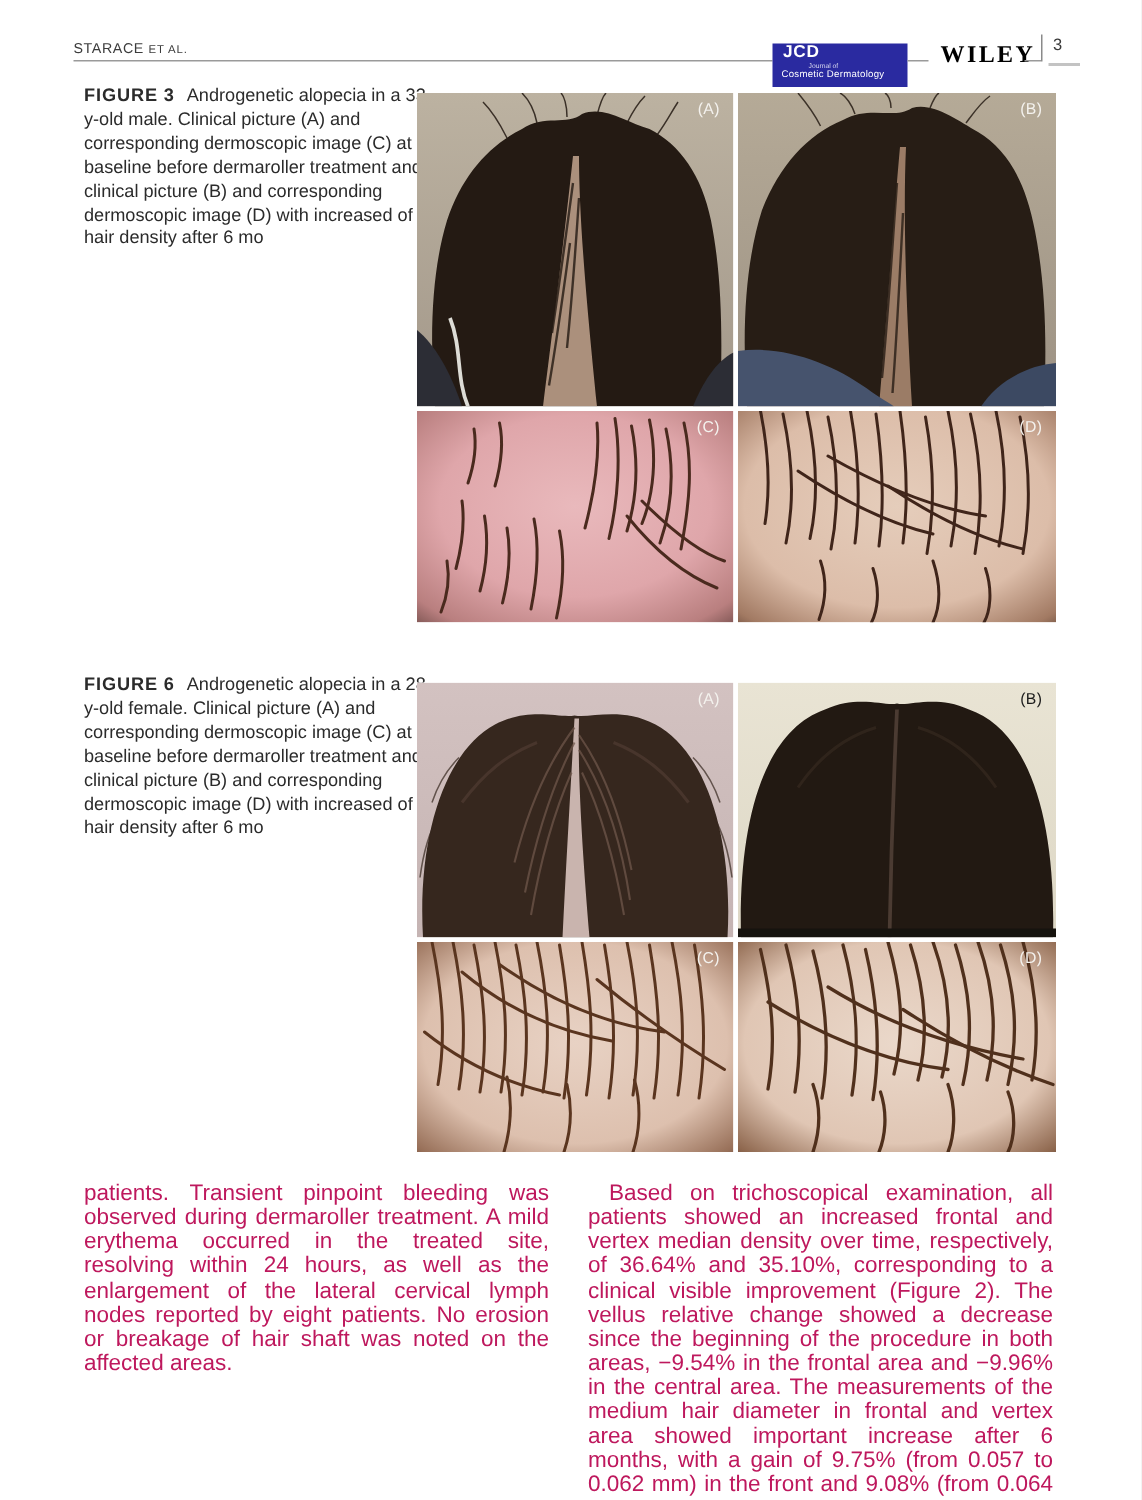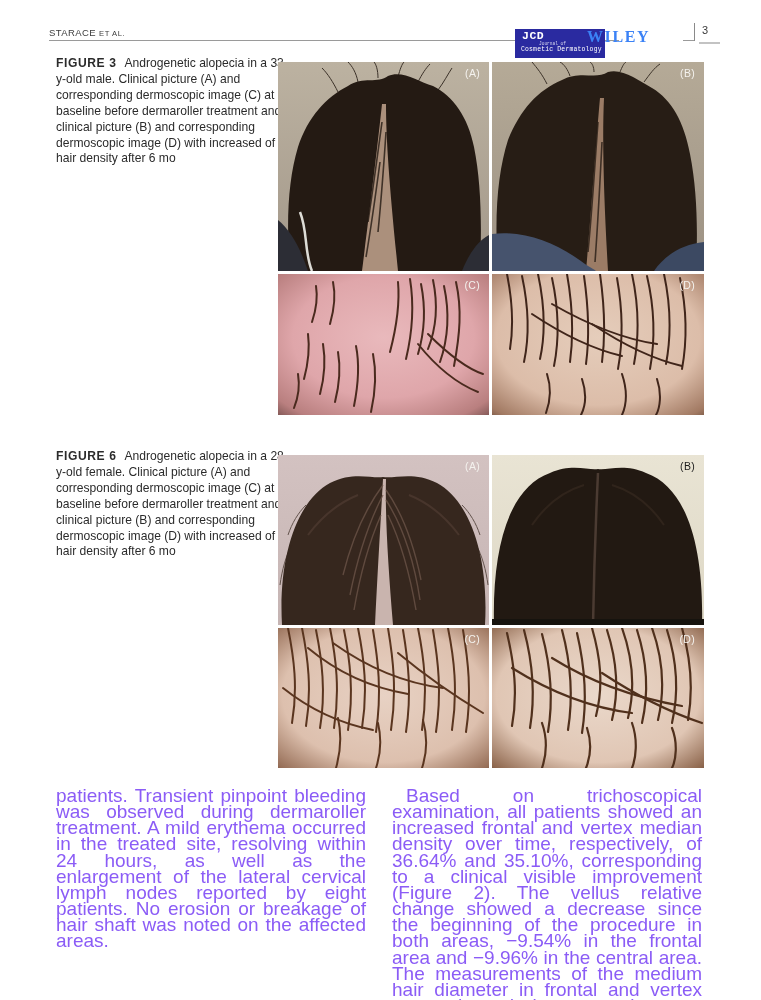--- a/index.html
+++ b/index.html
@@ -10,29 +10,29 @@
   }
   
   #running-head{position:absolute;left:49px;top:27px;font-size:9.5px;letter-spacing:.4px;color:#3c3c3c;white-space:nowrap;}
   #running-head .suffix{font-size:7.6px;letter-spacing:.6px;}
   .hrule{position:absolute;height:1px;background:#9a9a9a;}
   #rule-main{left:49px;top:40px;width:466px;}
   #rule-mid{left:605px;top:40px;width:14px;}
   #rule-post{left:683px;top:40px;width:11px;}
   #journal-logo{
     position:absolute;left:515px;top:29px;width:90px;height:29px;
-    color:#ffffff;font-family:Liberation Mono, monospace;overflow:hidden;
+    color:#ffffff;font-family:Liberation Sans, sans-serif;overflow:hidden;
   }
   #journal-logo .acronym{font-size:11.5px;font-weight:bold;letter-spacing:.5px;margin:1px 0 0 7px;line-height:11px;}
   #journal-logo .sub1{font-size:4.5px;margin-left:24px;line-height:5px;color:#d8d8ef;}
   #journal-logo .sub2{font-size:6.4px;margin-left:6px;line-height:8px;letter-spacing:.2px;}
   #publisher-logo{
-    position:absolute;left:587px;top:28px;width:66px;
+    position:absolute;left:627px;top:28px;width:66px;
     font-family:"Liberation Serif",serif;font-weight:bold;font-size:16px;
-    letter-spacing:1.6px;color:#3b82f6;
+    letter-spacing:1.6px;color:#000000;
   }
   #header-vbar{position:absolute;left:694px;top:23px;width:1px;height:18px;background:#8a8a8a;}
   #page-number{position:absolute;left:702px;top:24px;font-size:11px;color:#3a3a3a;}
   #page-number-underline{position:absolute;left:699px;top:42px;width:21px;height:2px;background:#c3c3c3;}
   
   .fig-caption{position:absolute;left:56px;width:233px;font-size:12.1px;line-height:15.9px;color:#2b2b2b;text-align:left;}
   #fig2-caption{top:56px;}
   #fig3-caption{top:449px;}
   .fig-label{font-weight:bold;letter-spacing:.6px;}
   .fig-label::after{content:"\00a0\00a0";}
@@ -41,21 +41,21 @@
   #fig2-grid{top:62px;grid-template-rows:209px 141px;}
   #fig3-grid{top:455px;grid-template-rows:170px 140px;}
   .panel{position:relative;overflow:hidden;}
   .panel svg{position:absolute;left:0;top:0;width:100%;height:100%;display:block;}
   .panel-label{
     position:absolute;top:5px;right:9px;font-size:10.5px;letter-spacing:.3px;
     color:#f4f2ee;font-family:"Liberation Sans",sans-serif;
   }
   .panel-label.dark{color:#1c1c1c;}
   
-  .body-col{position:absolute;top:788px;width:310px;font-size:19px;line-height:16.15px;text-align:justify;color:#8b5cf6;}
+  .body-col{position:absolute;top:788px;width:310px;font-size:15px;line-height:16.15px;text-align:justify;color:#be185d;}
   #col-left{left:56px;}
   #col-right{left:392px;}
   .body-col p{margin:0;}
   .body-col p.indent{text-indent:14px;}
 </style>
 </head>
 <body>
 
 <div id="page">
 

